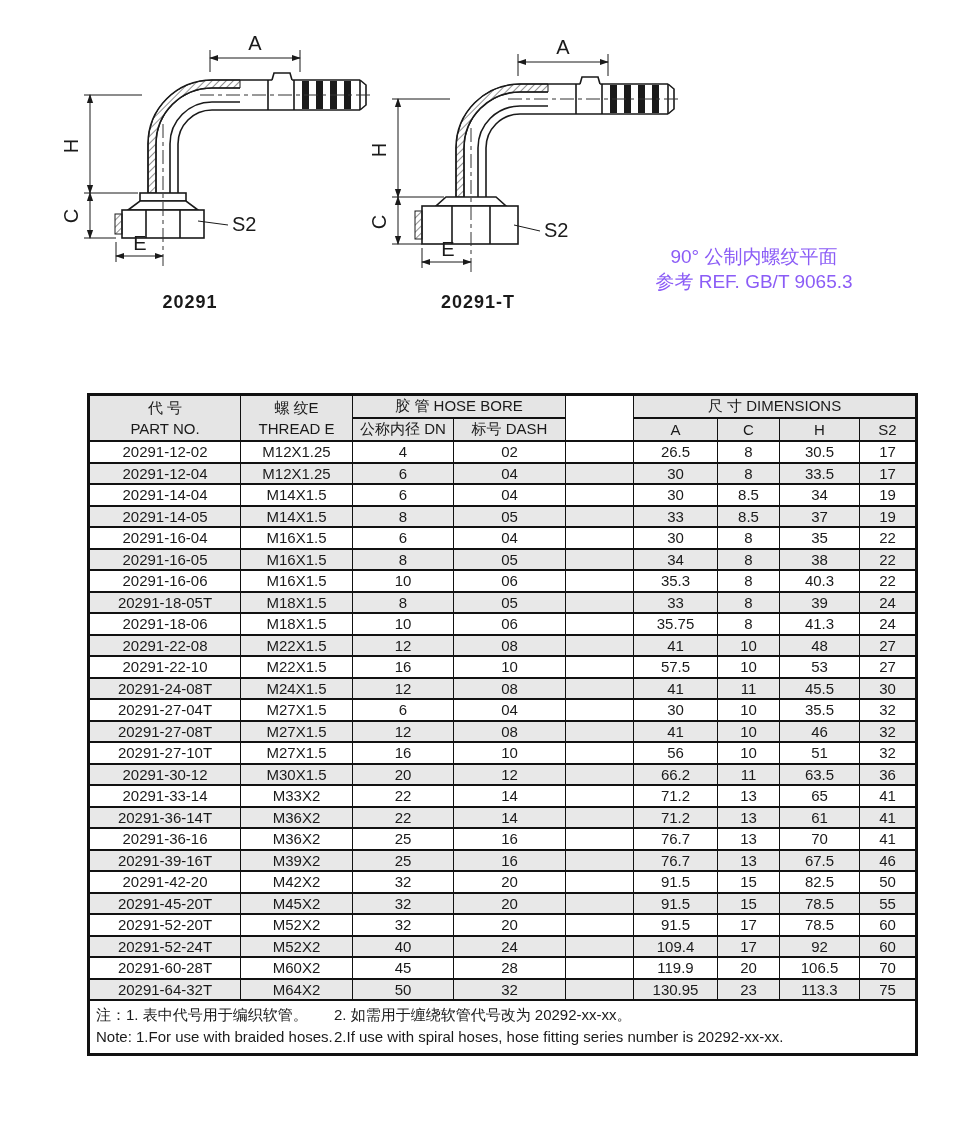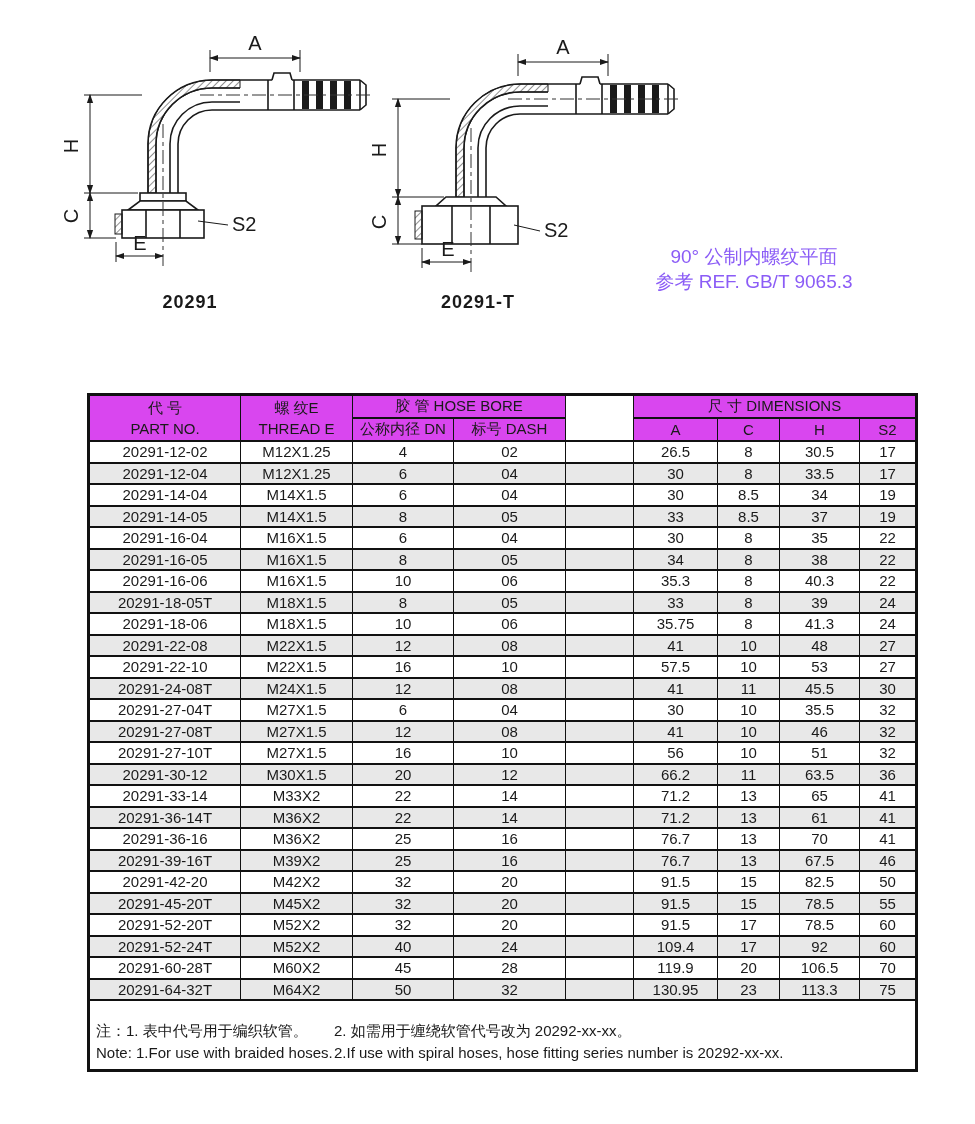--- a/index.html
+++ b/index.html
@@ -15,27 +15,27 @@
   .part-label{font-size:18px;font-weight:bold;text-align:center;letter-spacing:1px;}
   
   .title-block{text-align:center;font-size:19px;line-height:25px;color:#8b5cf6;}
   
   table.spec{border-collapse:collapse;table-layout:fixed;width:828px;border:3px solid #111;}
   table.spec th,table.spec td{
     border:solid #111;border-width:2px 1px;
     text-align:center;vertical-align:middle;
     font-size:15px;padding:0;overflow:hidden;white-space:nowrap;
   }
-  table.spec thead th{background:#d946ef;font-weight:normal;height:21px;}
+  table.spec thead th{background:#e5e5e5;font-weight:normal;height:21px;}
   table.spec thead th.spacer{background:#ffffff;}
   table.spec thead .two-line div{line-height:21px;}
   table.spec tbody td{height:19.5px;background:#ffffff;}
   table.spec tbody tr.alt td{background:#e8e8e8;}
   table.spec tfoot td{
-    text-align:left;background:#ffffff;padding:19px 6px 5px 6px;
+    text-align:left;background:#ffffff;padding:3px 6px 5px 6px;
     font-size:15px;line-height:22px;white-space:nowrap;
   }
   .note-row{display:flex;}
   .note-first{display:inline-block;width:238px;}
 </style>
 </head>
 <body>
 
 <div id="page">
 

